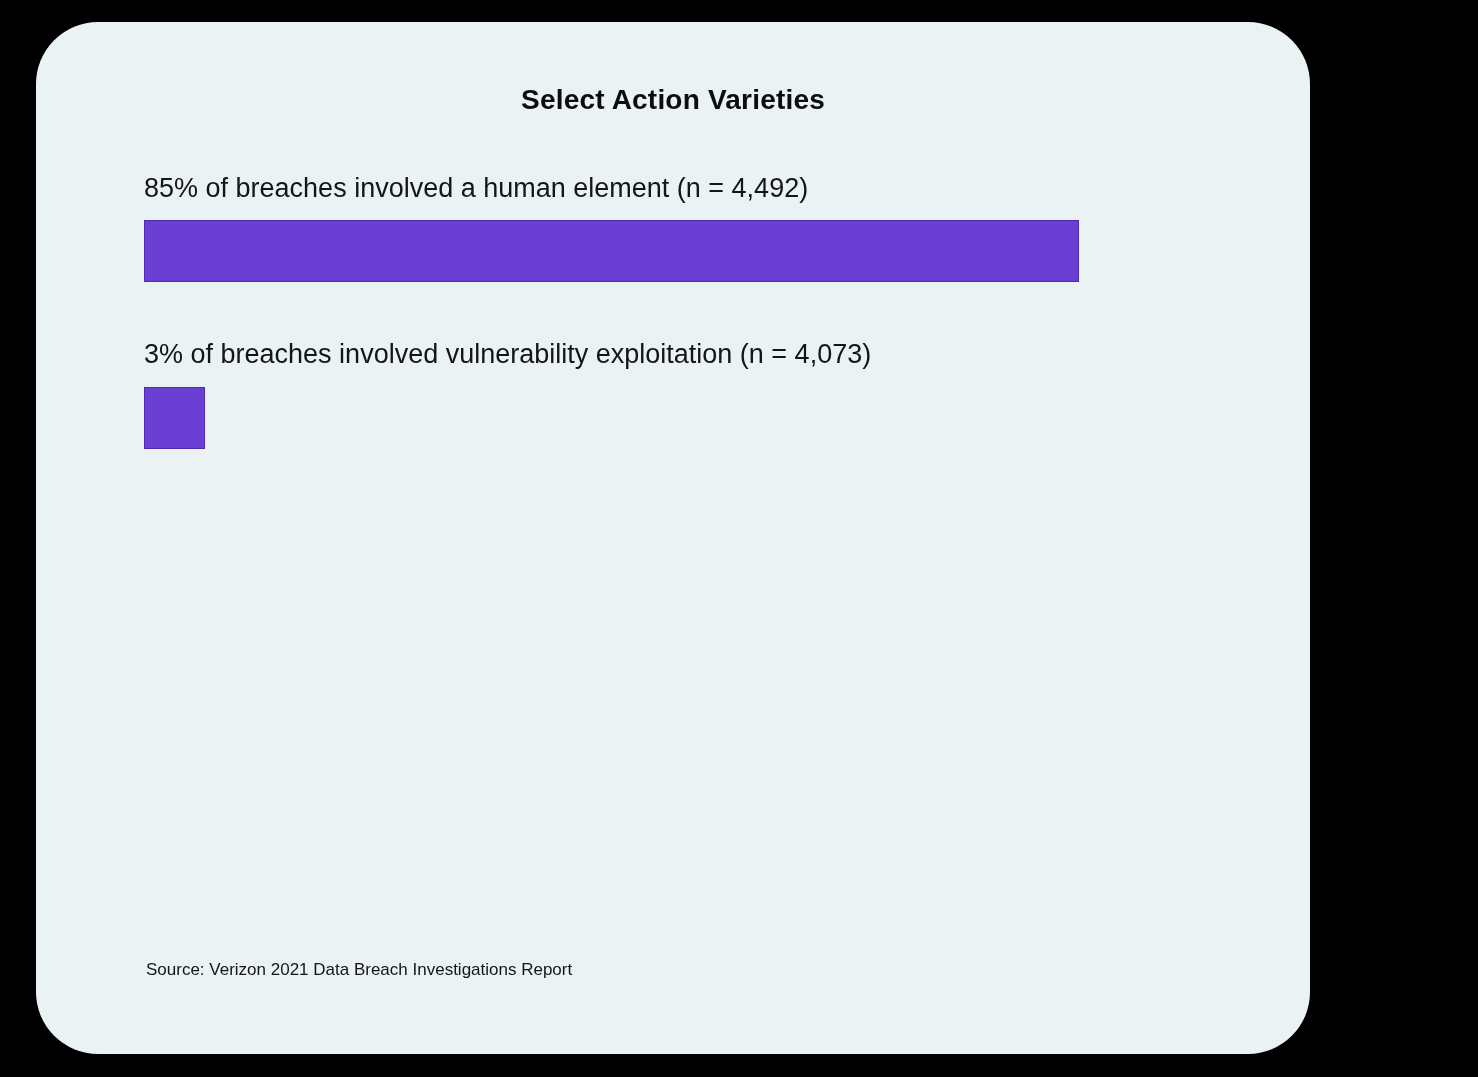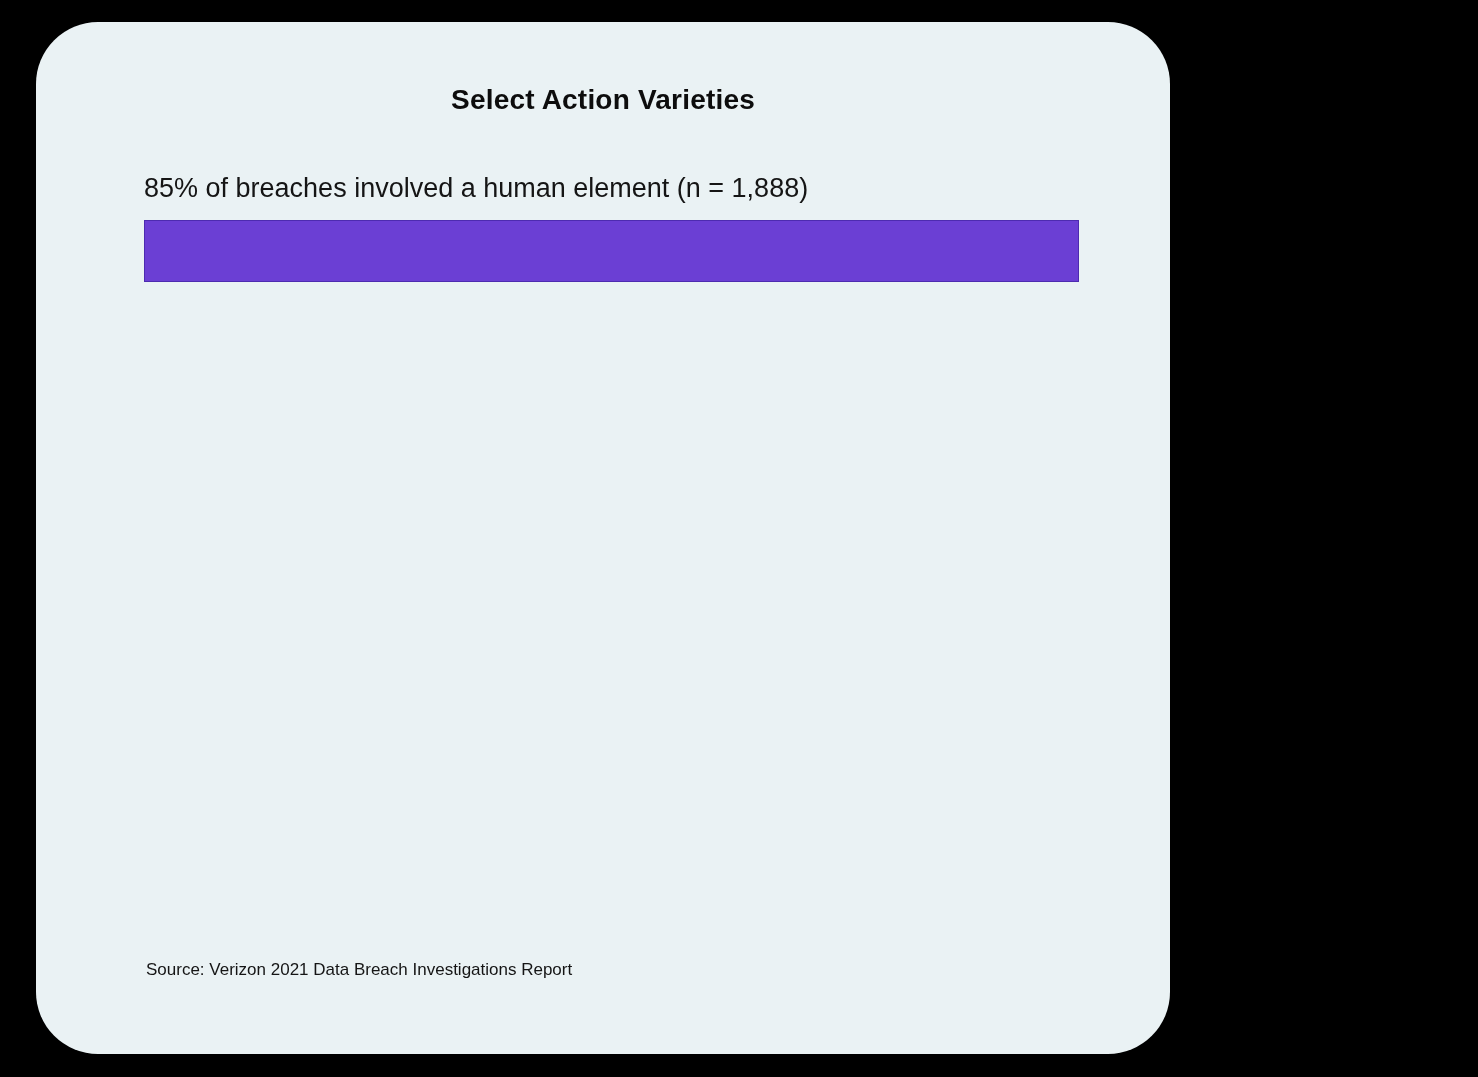--- a/index.html
+++ b/index.html
@@ -10,21 +10,21 @@
   body {
     width: 1478px;
     height: 1077px;
     font-family: "Liberation Sans", sans-serif;
     overflow: hidden;
   }
   .card {
     position: absolute;
     left: 36px;
     top: 22px;
-    width: 1134px;
+    width: 1274px;
     height: 1032px;
     background: #eaf2f4;
     border-radius: 62px;
     box-sizing: border-box;
     overflow: hidden;
   }
   .chart-title {
     position: absolute;
     left: 0;
     right: 0;
@@ -73,26 +73,32 @@
 </head>
 <body>
 
 <div class="card">
 
   <div class="chart-title">Select Action Varieties</div>
 
   <div class="bars">
 
     <div class="bar-group">
-      <div class="bar-label">85% of breaches involved a human element (n = 1,888)</div>
+      <div class="bar-label">85% of breaches involved a human element (n = 4,492)</div>
       <div class="bar-track">
         <div class="bar-fill" style="width:85%"></div>
       </div>
     </div>
 
 
 
+    <div class="bar-group">
+      <div class="bar-label">3% of breaches involved vulnerability exploitation (n = 4,073)</div>
+      <div class="bar-track">
+        <div class="bar-fill" style="width:5.5%"></div>
+      </div>
+    </div>
 
   </div>
 
   <div class="source-note">Source: Verizon 2021 Data Breach Investigations Report</div>
 
 </div>
 
 </body></html>

